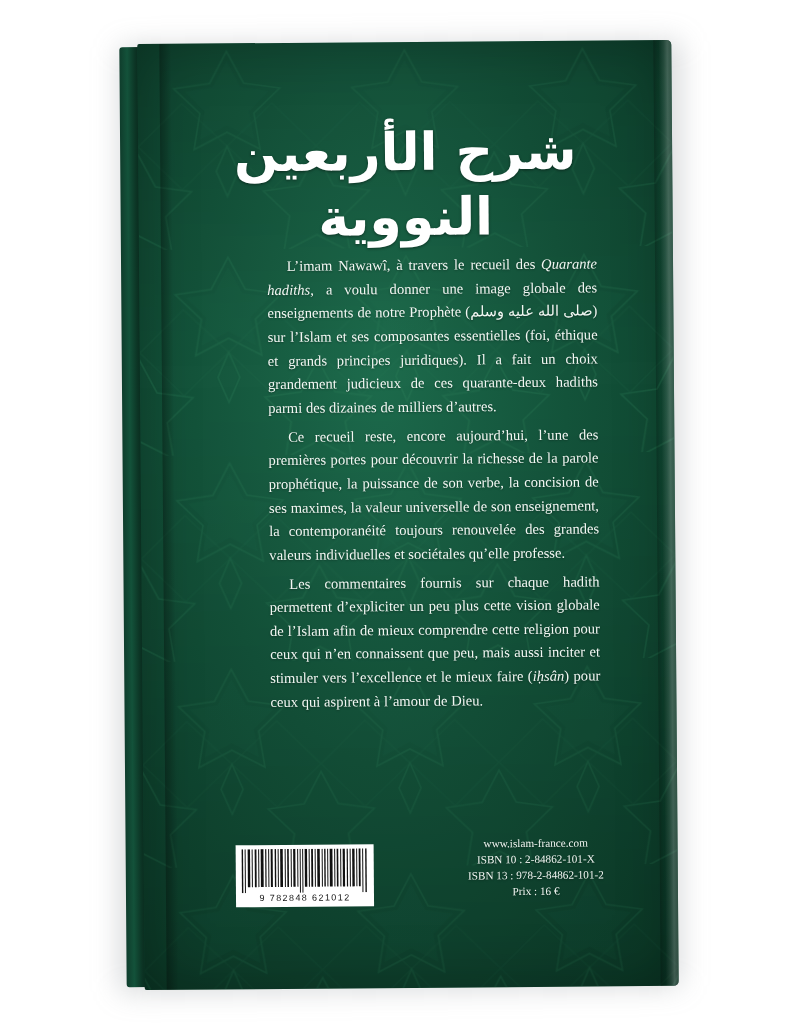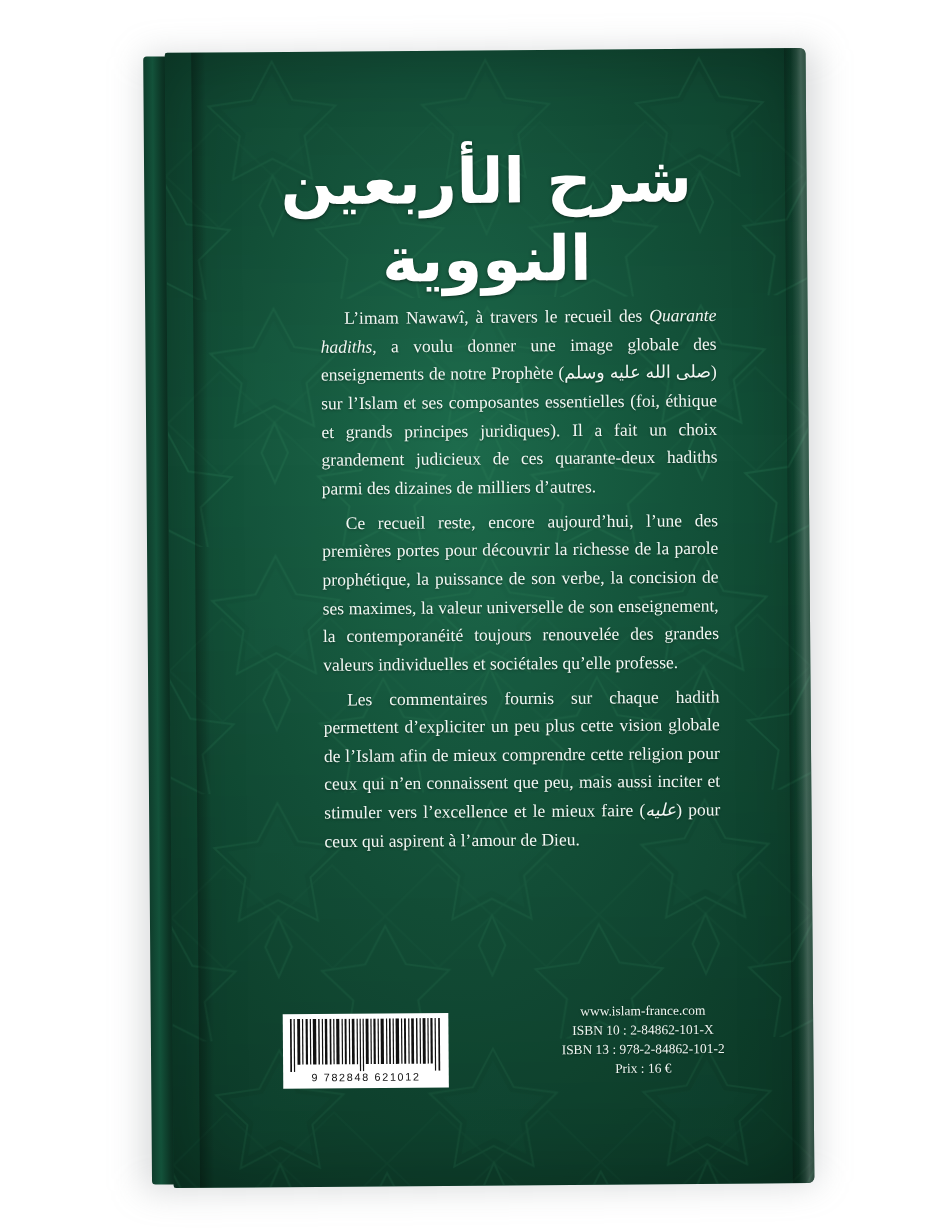--- a/index.html
+++ b/index.html
@@ -225,21 +225,21 @@
         <rect x="0" y="0" width="534" height="946" fill="url(#stars)"></rect>
         <rect x="0" y="0" width="534" height="946" fill="url(#vig)"></rect>
       </svg>
 
       <div id="content">
         <div id="calligraphy">شرح الأربعين النووية</div>
 
         <div id="blurb">
             <p>L’imam Nawawî, à travers le recueil des <i>Quarante hadiths</i>, a voulu donner une image globale des enseignements de notre Prophète (صلى الله عليه وسلم) sur l’Islam et ses composantes essentielles (foi, éthique et grands principes juridiques). Il a fait un choix grandement judicieux de ces quarante-deux hadiths parmi des dizaines de milliers d’autres.</p>
             <p>Ce recueil reste, encore aujourd’hui, l’une des premières portes pour découvrir la richesse de la parole prophétique, la puissance de son verbe, la concision de ses maximes, la valeur universelle de son enseignement, la contemporanéité toujours renouvelée des grandes valeurs individuelles et sociétales qu’elle professe.</p>
-            <p>Les commentaires fournis sur chaque hadith permettent d’expliciter un peu plus cette vision globale de l’Islam afin de mieux comprendre cette religion pour ceux qui n’en connaissent que peu, mais aussi inciter et stimuler vers l’excellence et le mieux faire (<i>عليه</i>) pour ceux qui aspirent à l’amour de Dieu.</p>
+            <p>Les commentaires fournis sur chaque hadith permettent d’expliciter un peu plus cette vision globale de l’Islam afin de mieux comprendre cette religion pour ceux qui n’en connaissent que peu, mais aussi inciter et stimuler vers l’excellence et le mieux faire (<i>iḥsân</i>) pour ceux qui aspirent à l’amour de Dieu.</p>
           </div>
 
         <div id="barcode-box">
           <svg id="bars" viewBox="0 0 128 44" preserveAspectRatio="none">
             <g fill="#111111">
               <rect x="1" y="0" width="1.4" height="44"></rect>
               <rect x="4" y="0" width="1" height="44"></rect>
               <rect x="7" y="0" width="2.4" height="38"></rect>
               <rect x="11" y="0" width="1" height="38"></rect>
               <rect x="14" y="0" width="1.8" height="38"></rect>

